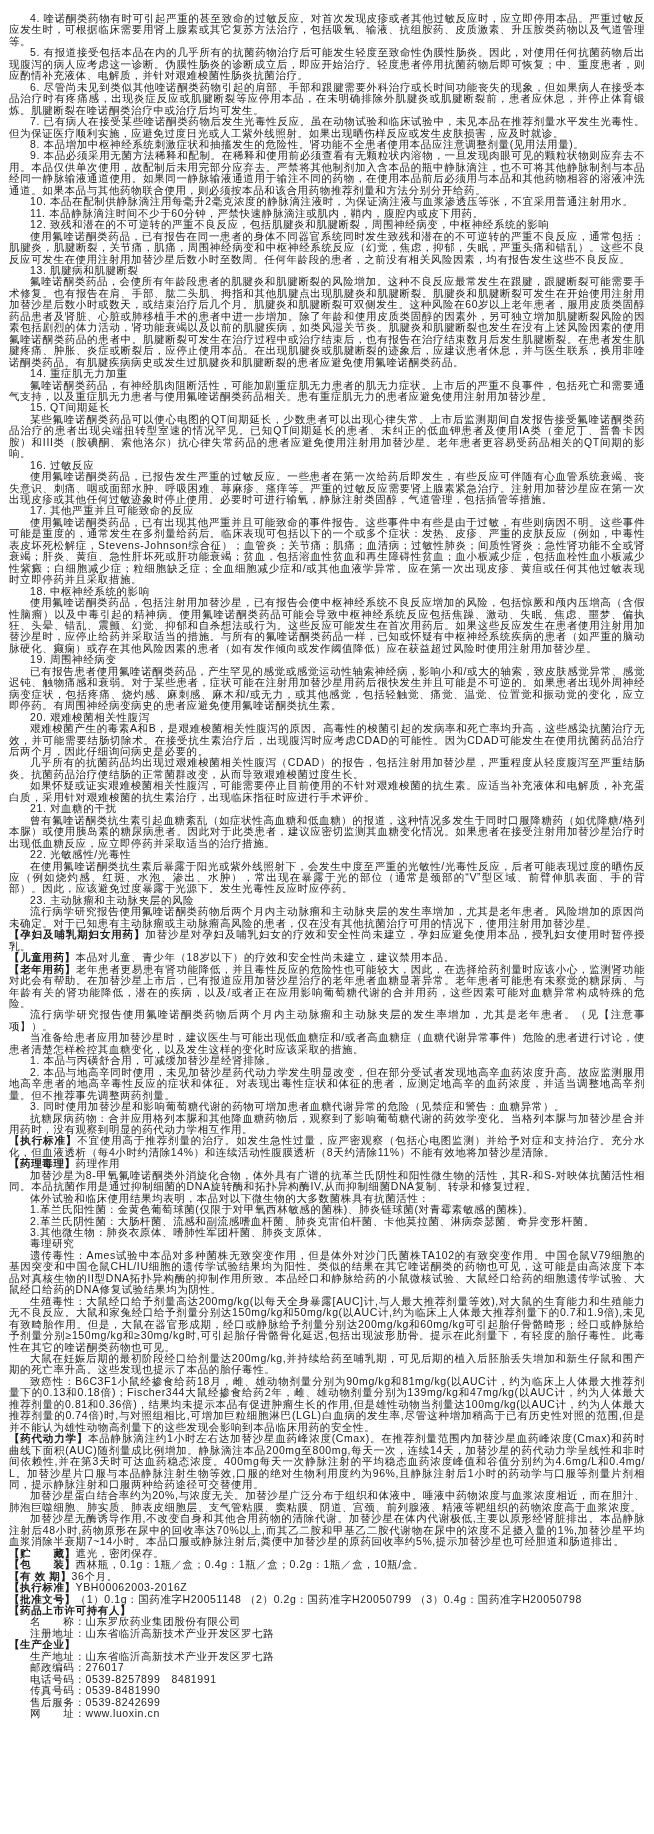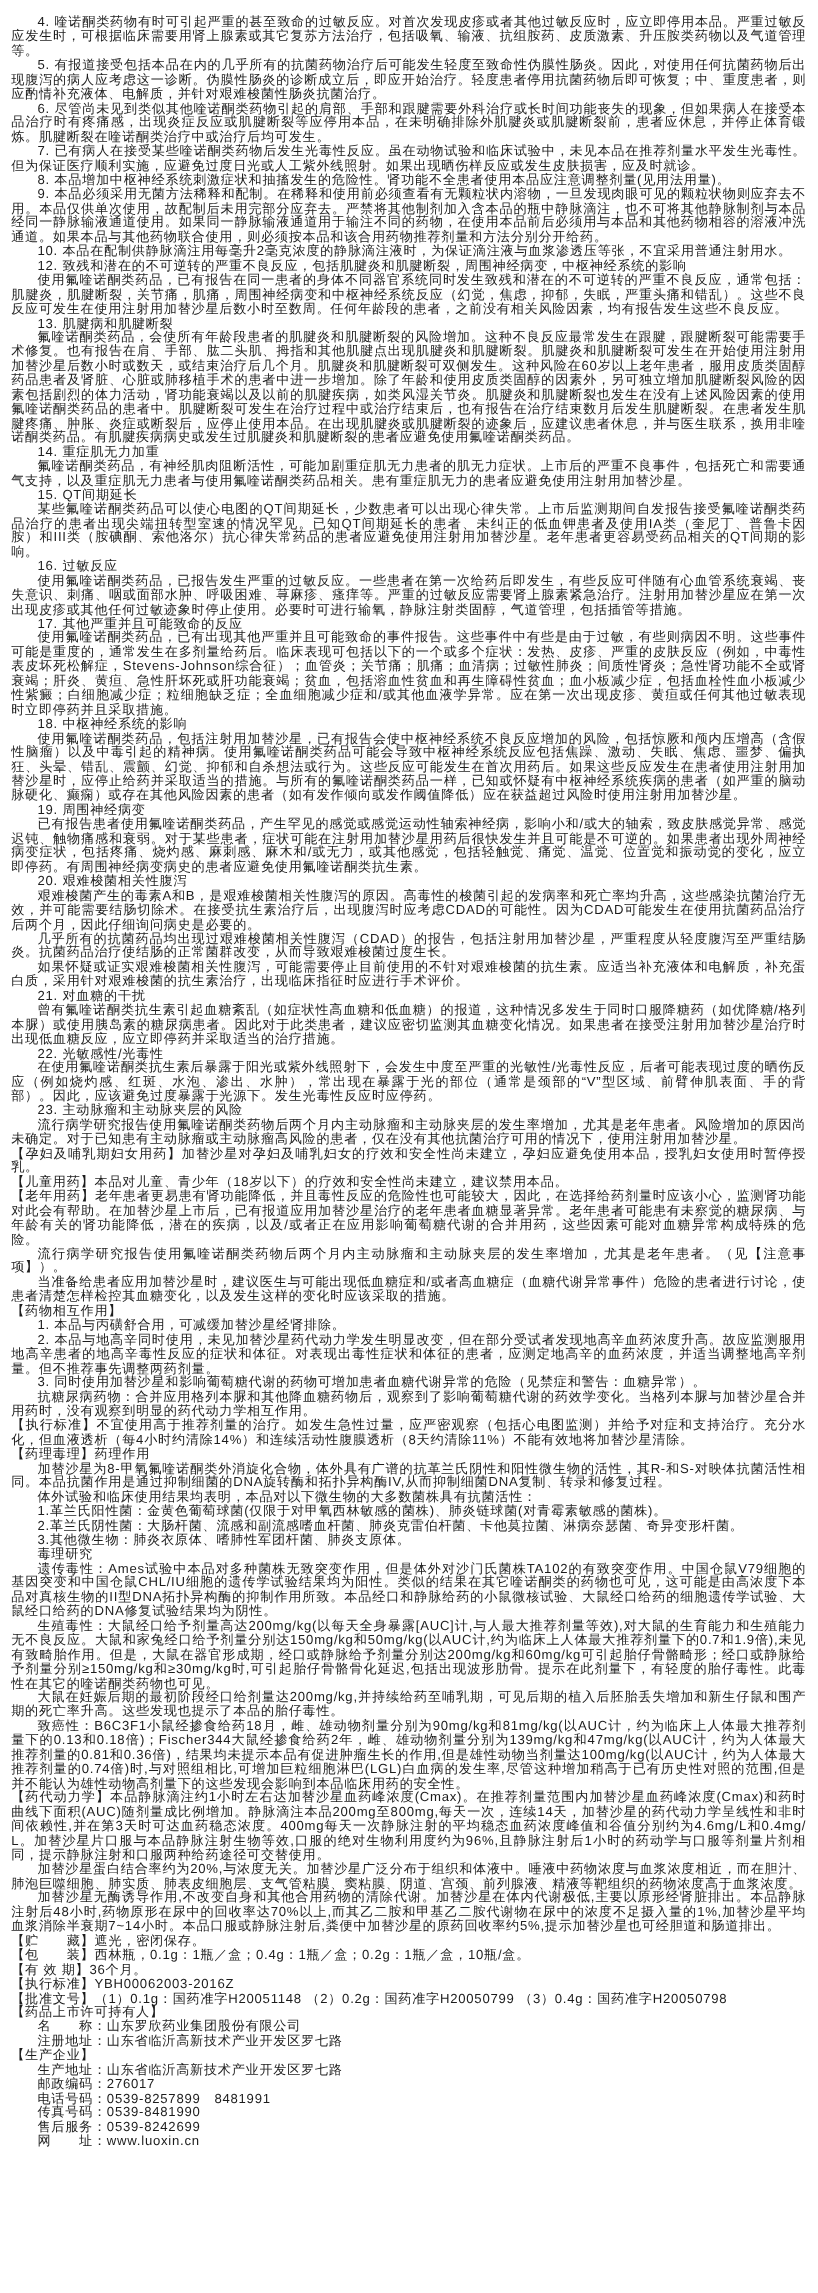--- a/index.html
+++ b/index.html
@@ -15,34 +15,35 @@
     padding: 13px 9px 14px 9px;
     font-size: 10.5px;
     line-height: 11.45px;
     letter-spacing: 0.6px;
     text-align: justify;
     word-break: break-all;
   }
   .doc p { margin: 0; padding: 0; }
   .doc p.indent { text-indent: 2em; }
   .doc p.flush  { text-indent: 0; }
-  .doc b { font-weight: normal; }
+  .doc b { font-weight: bold; }
 </style>
 </head>
 <body>
 
 <div class="doc">
   <div>
       <p class="indent"><span>4. 喹诺酮类药物有时可引起严重的甚至致命的过敏反应。对首次发现皮疹或者其他过敏反应时，应立即停用本品。严重过敏反应发生时，可根据临床需要用肾上腺素或其它复苏方法治疗，包括吸氧、输液、抗组胺药、皮质激素、升压胺类药物以及气道管理等。</span></p>
       <p class="indent"><span>5. 有报道接受包括本品在内的几乎所有的抗菌药物治疗后可能发生轻度至致命性伪膜性肠炎。因此，对使用任何抗菌药物后出现腹泻的病人应考虑这一诊断。伪膜性肠炎的诊断成立后，即应开始治疗。轻度患者停用抗菌药物后即可恢复；中、重度患者，则应酌情补充液体、电解质，并针对艰难梭菌性肠炎抗菌治疗。</span></p>
       <p class="indent"><span>6. 尽管尚未见到类似其他喹诺酮类药物引起的肩部、手部和跟腱需要外科治疗或长时间功能丧失的现象，但如果病人在接受本品治疗时有疼痛感，出现炎症反应或肌腱断裂等应停用本品，在未明确排除外肌腱炎或肌腱断裂前，患者应休息，并停止体育锻炼。肌腱断裂在喹诺酮类治疗中或治疗后均可发生。</span></p>
       <p class="indent"><span>7. 已有病人在接受某些喹诺酮类药物后发生光毒性反应。虽在动物试验和临床试验中，未见本品在推荐剂量水平发生光毒性。但为保证医疗顺利实施，应避免过度日光或人工紫外线照射。如果出现晒伤样反应或发生皮肤损害，应及时就诊。</span></p>
       <p class="indent"><span>8. 本品增加中枢神经系统刺激症状和抽搐发生的危险性。肾功能不全患者使用本品应注意调整剂量(见用法用量)。</span></p>
       <p class="indent"><span>9. 本品必须采用无菌方法稀释和配制。在稀释和使用前必须查看有无颗粒状内溶物，一旦发现肉眼可见的颗粒状物则应弃去不用。本品仅供单次使用，故配制后未用完部分应弃去。严禁将其他制剂加入含本品的瓶中静脉滴注，也不可将其他静脉制剂与本品经同一静脉输液通道使用。如果同一静脉输液通道用于输注不同的药物，在使用本品前后必须用与本品和其他药物相容的溶液冲洗通道。如果本品与其他药物联合使用，则必须按本品和该合用药物推荐剂量和方法分别分开给药。</span></p>
       <p class="indent"><span>10. 本品在配制供静脉滴注用每毫升2毫克浓度的静脉滴注液时，为保证滴注液与血浆渗透压等张，不宜采用普通注射用水。</span></p>
+      <p class="indent"><span>11. 本品静脉滴注时间不少于60分钟，严禁快速静脉滴注或肌内，鞘内，腹腔内或皮下用药。</span></p>
       <p class="indent"><span>12. 致残和潜在的不可逆转的严重不良反应，包括肌腱炎和肌腱断裂，周围神经病变，中枢神经系统的影响</span></p>
       <p class="indent"><span>使用氟喹诺酮类药品，已有报告在同一患者的身体不同器官系统同时发生致残和潜在的不可逆转的严重不良反应，通常包括：肌腱炎，肌腱断裂，关节痛，肌痛，周围神经病变和中枢神经系统反应（幻觉，焦虑，抑郁，失眠，严重头痛和错乱）。这些不良反应可发生在使用注射用加替沙星后数小时至数周。任何年龄段的患者，之前没有相关风险因素，均有报告发生这些不良反应。</span></p>
       <p class="indent"><span>13. 肌腱病和肌腱断裂</span></p>
       <p class="indent"><span>氟喹诺酮类药品，会使所有年龄段患者的肌腱炎和肌腱断裂的风险增加。这种不良反应最常发生在跟腱，跟腱断裂可能需要手术修复。也有报告在肩、手部、肱二头肌、拇指和其他肌腱点出现肌腱炎和肌腱断裂。肌腱炎和肌腱断裂可发生在开始使用注射用加替沙星后数小时或数天，或结束治疗后几个月。肌腱炎和肌腱断裂可双侧发生。这种风险在60岁以上老年患者，服用皮质类固醇药品患者及肾脏、心脏或肺移植手术的患者中进一步增加。除了年龄和使用皮质类固醇的因素外，另可独立增加肌腱断裂风险的因素包括剧烈的体力活动，肾功能衰竭以及以前的肌腱疾病，如类风湿关节炎。肌腱炎和肌腱断裂也发生在没有上述风险因素的使用氟喹诺酮类药品的患者中。肌腱断裂可发生在治疗过程中或治疗结束后，也有报告在治疗结束数月后发生肌腱断裂。在患者发生肌腱疼痛、肿胀、炎症或断裂后，应停止使用本品。在出现肌腱炎或肌腱断裂的迹象后，应建议患者休息，并与医生联系，换用非喹诺酮类药品。有肌腱疾病病史或发生过肌腱炎和肌腱断裂的患者应避免使用氟喹诺酮类药品。</span></p>
       <p class="indent"><span>14. 重症肌无力加重</span></p>
       <p class="indent"><span>氟喹诺酮类药品，有神经肌肉阻断活性，可能加剧重症肌无力患者的肌无力症状。上市后的严重不良事件，包括死亡和需要通气支持，以及重症肌无力患者与使用氟喹诺酮类药品相关。患有重症肌无力的患者应避免使用注射用加替沙星。</span></p>
       <p class="indent"><span>15. QT间期延长</span></p>
       <p class="indent"><span>某些氟喹诺酮类药品可以使心电图的QT间期延长，少数患者可以出现心律失常。上市后监测期间自发报告接受氟喹诺酮类药品治疗的患者出现尖端扭转型室速的情况罕见。已知QT间期延长的患者、未纠正的低血钾患者及使用IA类（奎尼丁、普鲁卡因胺）和III类（胺碘酮、索他洛尔）抗心律失常药品的患者应避免使用注射用加替沙星。老年患者更容易受药品相关的QT间期的影响。</span></p>
       <p class="indent"><span>16. 过敏反应</span></p>
       <p class="indent"><span>使用氟喹诺酮类药品，已报告发生严重的过敏反应。一些患者在第一次给药后即发生，有些反应可伴随有心血管系统衰竭、丧失意识、刺痛、咽或面部水肿、呼吸困难、荨麻疹、瘙痒等。严重的过敏反应需要肾上腺素紧急治疗。注射用加替沙星应在第一次出现皮疹或其他任何过敏迹象时停止使用。必要时可进行输氧，静脉注射类固醇，气道管理，包括插管等措施。</span></p>
@@ -60,21 +61,20 @@
       <p class="indent"><span>曾有氟喹诺酮类抗生素引起血糖紊乱（如症状性高血糖和低血糖）的报道，这种情况多发生于同时口服降糖药（如优降糖/格列本脲）或使用胰岛素的糖尿病患者。因此对于此类患者，建议应密切监测其血糖变化情况。如果患者在接受注射用加替沙星治疗时出现低血糖反应，应立即停药并采取适当的治疗措施。</span></p>
       <p class="indent"><span>22. 光敏感性/光毒性</span></p>
       <p class="indent"><span>在使用氟喹诺酮类抗生素后暴露于阳光或紫外线照射下，会发生中度至严重的光敏性/光毒性反应，后者可能表现过度的晒伤反应（例如烧灼感、红斑、水泡、渗出、水肿），常出现在暴露于光的部位（通常是颈部的“V”型区域、前臂伸肌表面、手的背部）。因此，应该避免过度暴露于光源下。发生光毒性反应时应停药。</span></p>
       <p class="indent"><span>23. 主动脉瘤和主动脉夹层的风险</span></p>
       <p class="indent"><span>流行病学研究报告使用氟喹诺酮类药物后两个月内主动脉瘤和主动脉夹层的发生率增加，尤其是老年患者。风险增加的原因尚未确定。对于已知患有主动脉瘤或主动脉瘤高风险的患者，仅在没有其他抗菌治疗可用的情况下，使用注射用加替沙星。</span></p>
       <p class="flush"><b>【孕妇及哺乳期妇女用药】</b><span>加替沙星对孕妇及哺乳妇女的疗效和安全性尚未建立，孕妇应避免使用本品，授乳妇女使用时暂停授乳。</span></p>
       <p class="flush"><b>【儿童用药】</b><span>本品对儿童、青少年（18岁以下）的疗效和安全性尚未建立，建议禁用本品。</span></p>
       <p class="flush"><b>【老年用药】</b><span>老年患者更易患有肾功能降低，并且毒性反应的危险性也可能较大，因此，在选择给药剂量时应该小心，监测肾功能对此会有帮助。在加替沙星上市后，已有报道应用加替沙星治疗的老年患者血糖显著异常。老年患者可能患有未察觉的糖尿病、与年龄有关的肾功能降低，潜在的疾病，以及/或者正在应用影响葡萄糖代谢的合并用药，这些因素可能对血糖异常构成特殊的危险。</span></p>
       <p class="indent"><span>流行病学研究报告使用氟喹诺酮类药物后两个月内主动脉瘤和主动脉夹层的发生率增加，尤其是老年患者。（见【注意事项】）。</span></p>
       <p class="indent"><span>当准备给患者应用加替沙星时，建议医生与可能出现低血糖症和/或者高血糖症（血糖代谢异常事件）危险的患者进行讨论，使患者清楚怎样检控其血糖变化，以及发生这样的变化时应该采取的措施。</span></p>
-      <p class="flush"><b>【药物相互作用】</b><span></span></p>
       <p class="indent"><span>1. 本品与丙磺舒合用，可减缓加替沙星经肾排除。</span></p>
       <p class="indent"><span>2. 本品与地高辛同时使用，未见加替沙星药代动力学发生明显改变，但在部分受试者发现地高辛血药浓度升高。故应监测服用地高辛患者的地高辛毒性反应的症状和体征。对表现出毒性症状和体征的患者，应测定地高辛的血药浓度，并适当调整地高辛剂量。但不推荐事先调整两药剂量。</span></p>
       <p class="indent"><span>3. 同时使用加替沙星和影响葡萄糖代谢的药物可增加患者血糖代谢异常的危险（见禁症和警告：血糖异常）。</span></p>
       <p class="indent"><span>抗糖尿病药物：合并应用格列本脲和其他降血糖药物后，观察到了影响葡萄糖代谢的药效学变化。当格列本脲与加替沙星合并用药时，没有观察到明显的药代动力学相互作用。</span></p>
       <p class="flush"><b>【执行标准】</b><span>不宜使用高于推荐剂量的治疗。如发生急性过量，应严密观察（包括心电图监测）并给予对症和支持治疗。充分水化，但血液透析（每4小时约清除14%）和连续活动性腹膜透析（8天约清除11%）不能有效地将加替沙星清除。</span></p>
       <p class="flush"><b>【药理毒理】</b><span>药理作用</span></p>
       <p class="indent"><span>加替沙星为8-甲氧氟喹诺酮类外消旋化合物，体外具有广谱的抗革兰氏阴性和阳性微生物的活性，其R-和S-对映体抗菌活性相同。本品抗菌作用是通过抑制细菌的DNA旋转酶和拓扑异构酶IV,从而抑制细菌DNA复制、转录和修复过程。</span></p>
       <p class="indent"><span>体外试验和临床使用结果均表明，本品对以下微生物的大多数菌株具有抗菌活性：</span></p>
       <p class="indent"><span>1.革兰氏阳性菌：金黄色葡萄球菌(仅限于对甲氧西林敏感的菌株)、肺炎链球菌(对青霉素敏感的菌株)。</span></p>
       <p class="indent"><span>2.革兰氏阴性菌：大肠杆菌、流感和副流感嗜血杆菌、肺炎克雷伯杆菌、卡他莫拉菌、淋病奈瑟菌、奇异变形杆菌。</span></p>

